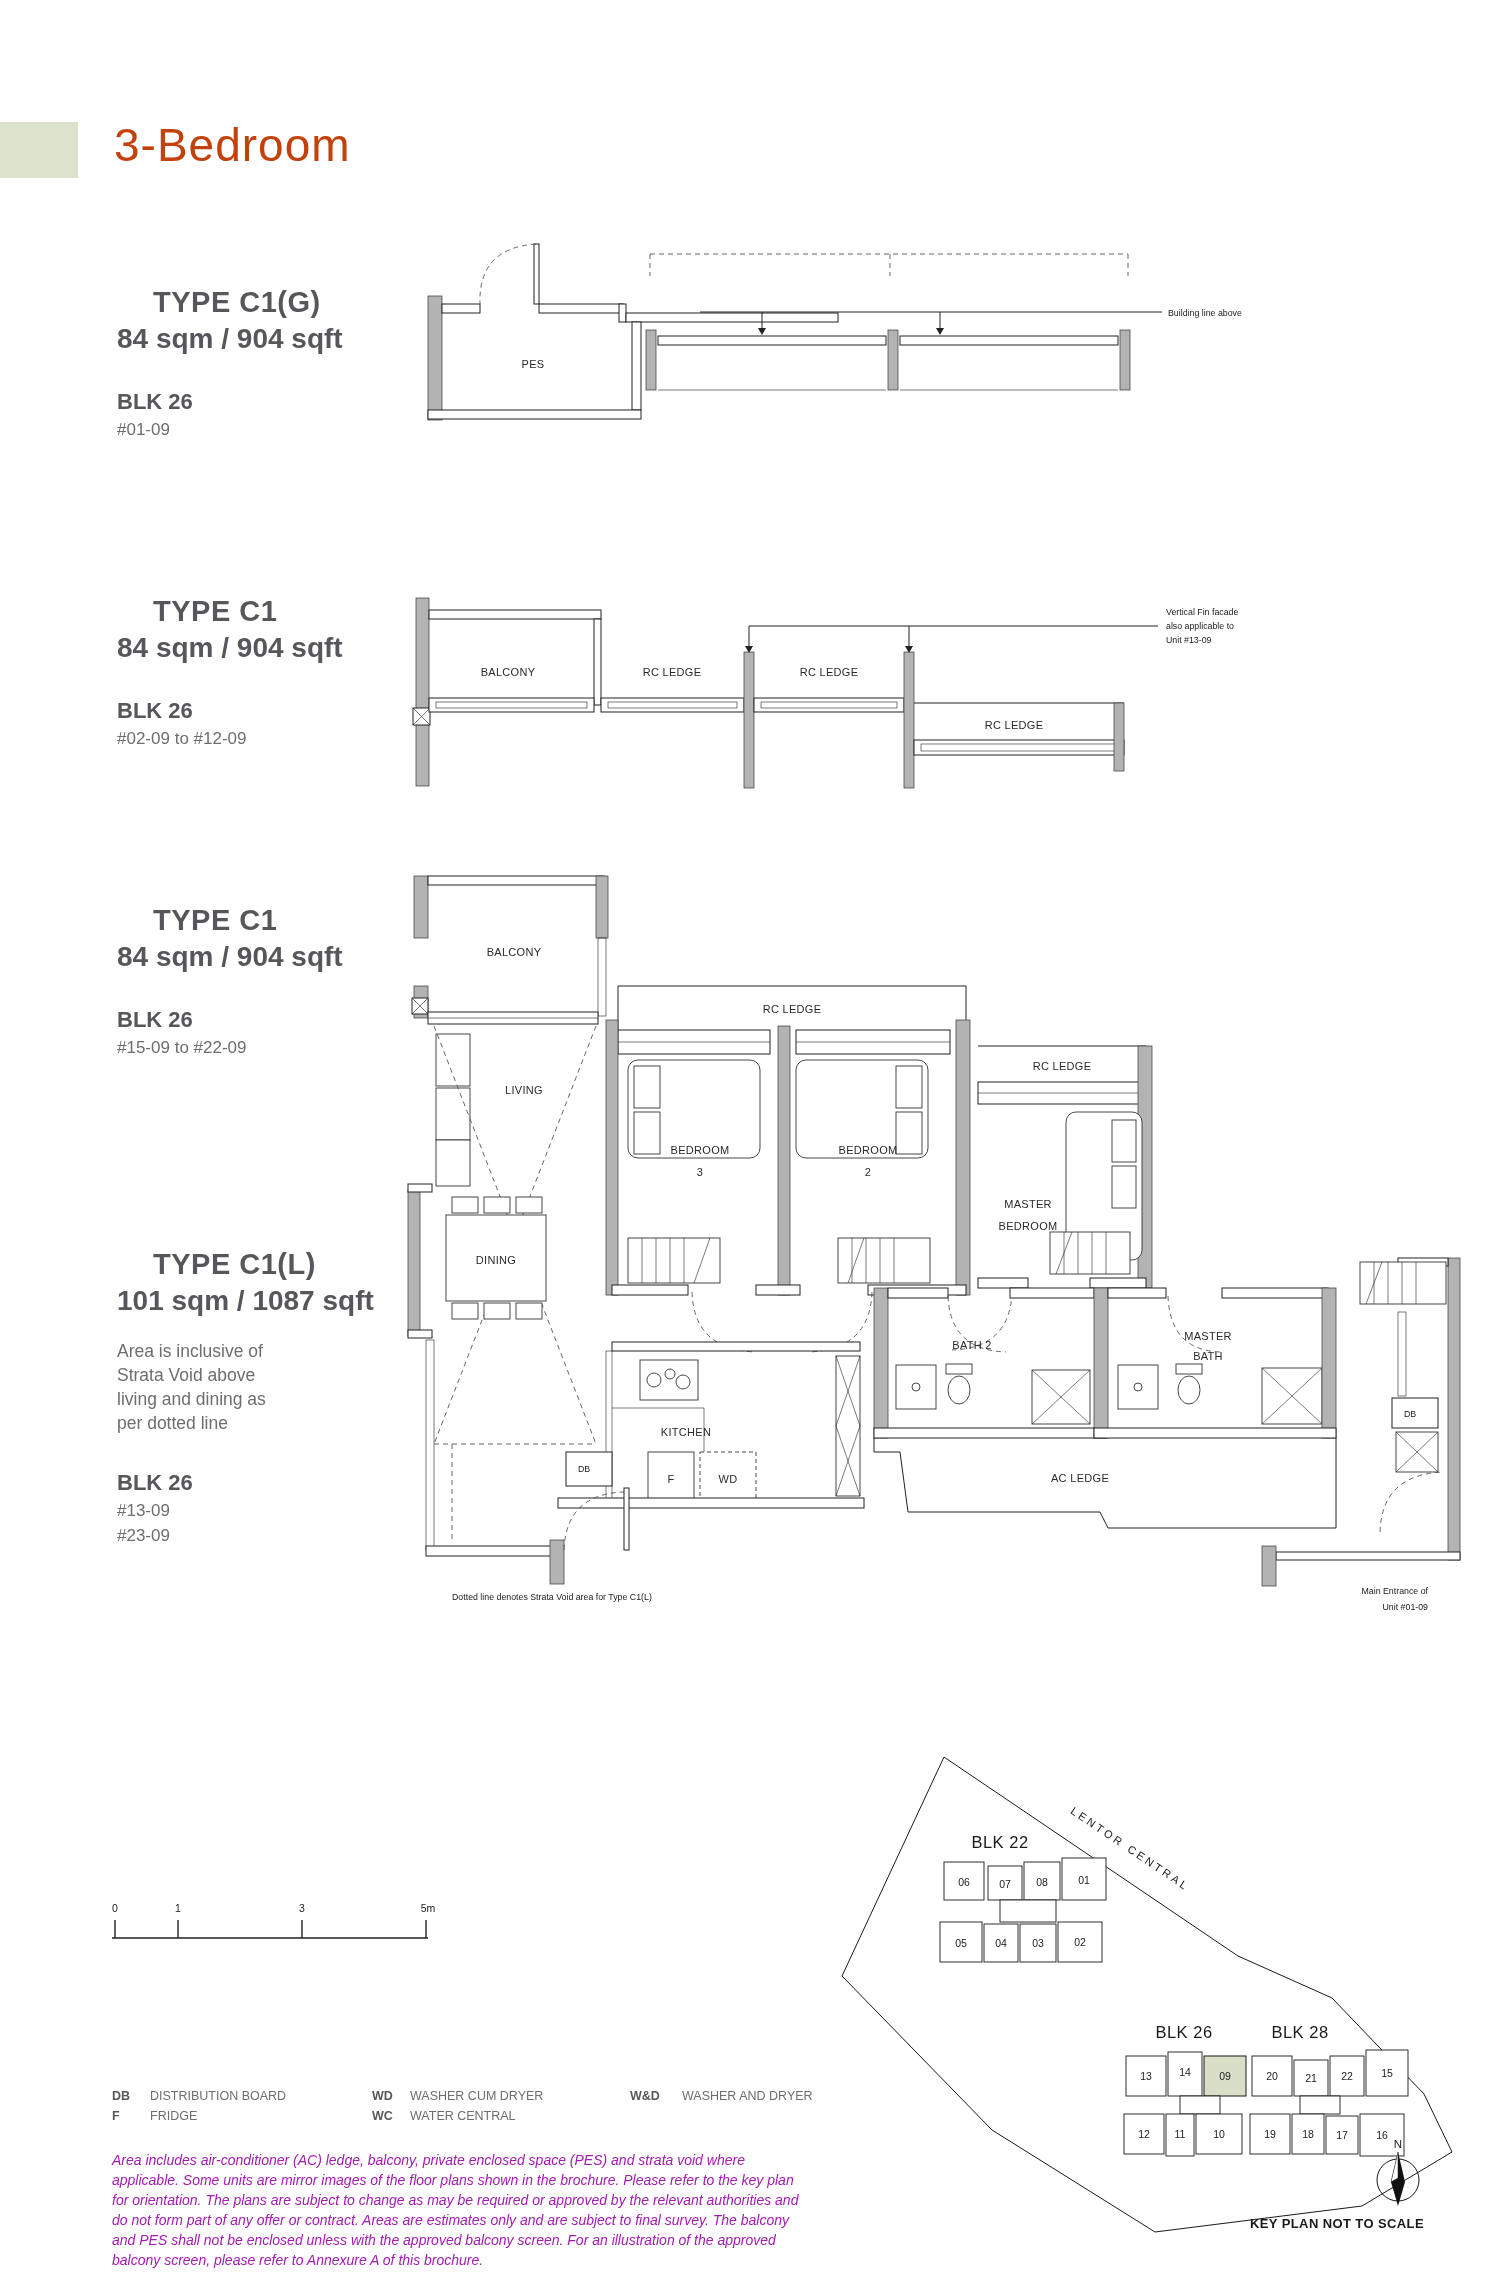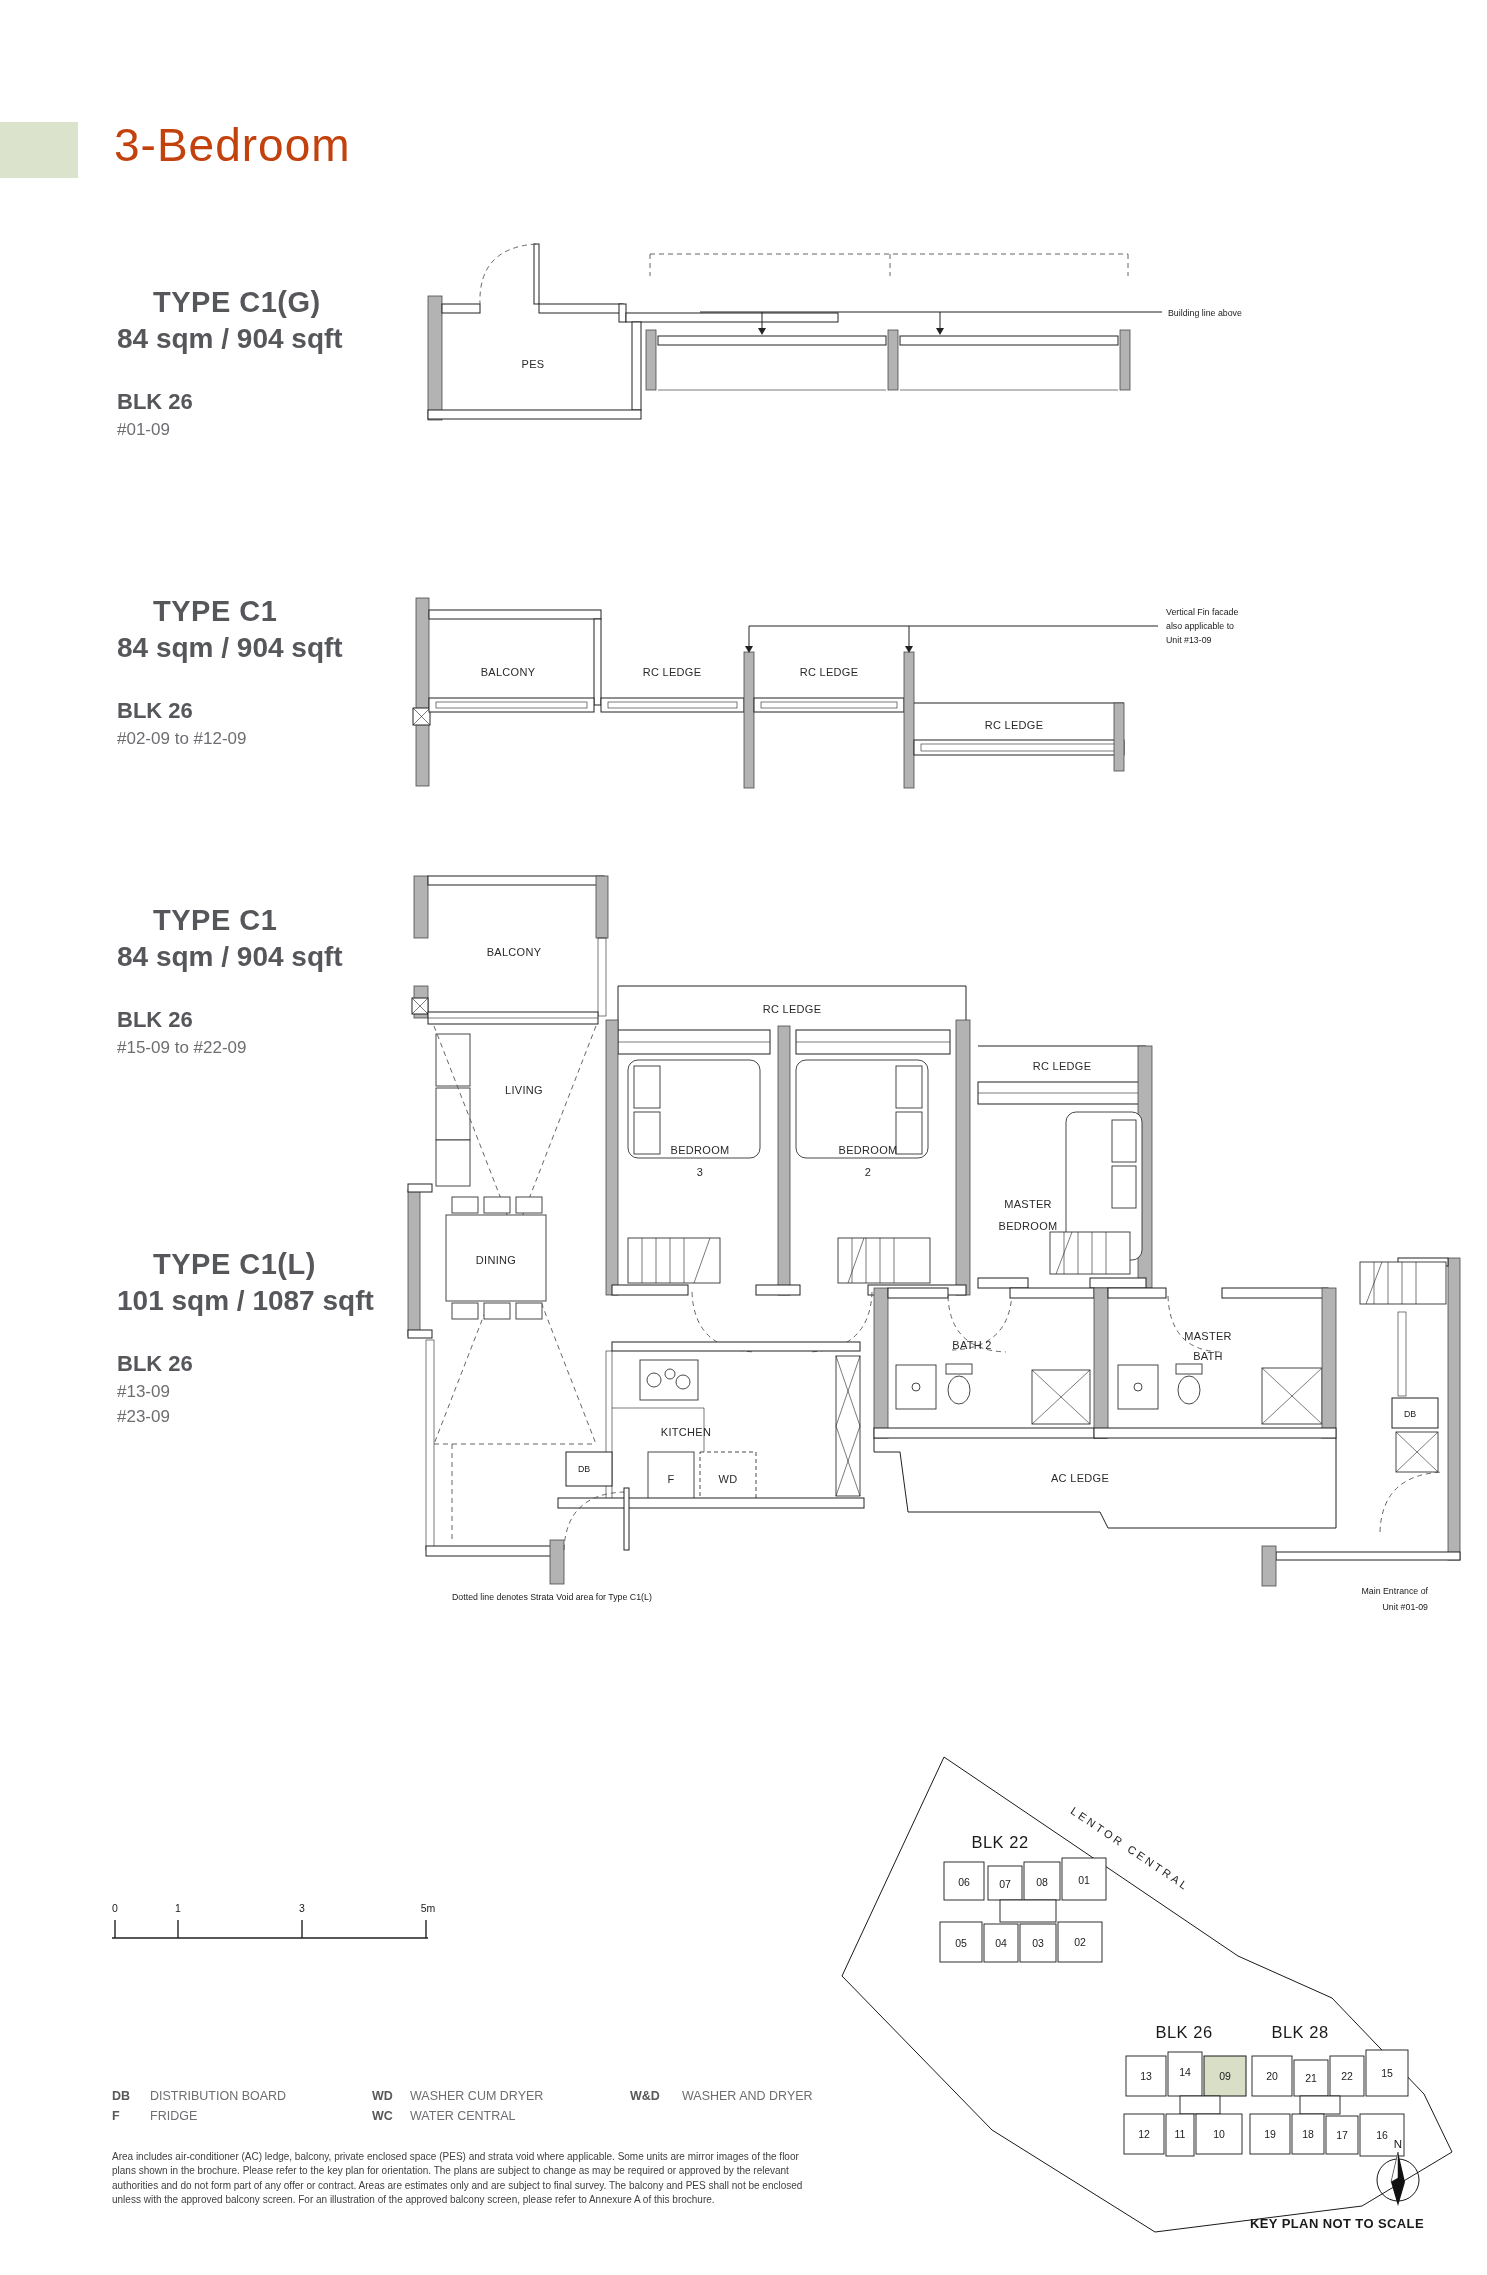--- a/index.html
+++ b/index.html
@@ -24,22 +24,22 @@
   .rlabel{font-size:11px;fill:#2a2a2a;letter-spacing:.3px;text-anchor:middle;}
   .slabel{font-size:8.8px;fill:#1a1a1a;}
   .num{font-size:10.5px;fill:#1a1a1a;text-anchor:middle;}
   .blklabel{font-size:16.5px;fill:#1a1a1a;text-anchor:middle;letter-spacing:.5px;}
   .kb{fill:#fff;stroke:#1a1a1a;stroke-width:.9;}
   .legend{position:absolute;top:2086px;font-size:12.5px;color:#6d6e71;line-height:20px;}
   .legend .key{color:#58595b;font-weight:700;display:inline-block;}
   .lg-c1{left:112px;} .lg-c2{left:372px;} .lg-c3{left:630px;}
   .lg-row .key{width:38px;}
   .lg-c3 .key{width:52px;}
-  .disclaimer{position:absolute;left:112px;top:2150px;width:700px;font-size:10px;
-        line-height:1.43;color:#404040;}
+  .disclaimer{position:absolute;left:112px;top:2150px;width:700px;font-size:14px;
+        line-height:1.43;color:#a21caf;font-style:italic;}
 </style>
 </head>
 <body>
 
 <div class="page">
 
   <div class="accent" style="background:#dce3cd;"></div>
   <div class="page-title">3-Bedroom</div>
 
   <div class="type-block" style="top:288px;">
@@ -59,20 +59,21 @@
   <div class="type-block" style="top:906px;">
     <div class="type-name">TYPE C1</div>
     <div class="type-area">84 sqm / 904 sqft</div>
     <div class="type-blk">BLK 26</div>
     <div class="type-unit">#15-09 to #22-09</div>
   </div>
 
   <div class="type-block" style="top:1250px;">
     <div class="type-name">TYPE C1(L)</div>
     <div class="type-area">101 sqm / 1087 sqft</div>
+    <div class="type-note">Area is inclusive of Strata Void above living and dining as per dotted line</div>
     <div class="type-blk">BLK 26</div>
     <div class="type-unit">#13-09</div>
     <div class="type-unit">#23-09</div>
   </div>
 
   <svg class="plans" width="1487" height="2275" viewBox="0 0 1487 2275">
 
     <g>
       <rect class="g" x="428" y="296" width="14" height="124"></rect>
       <rect class="w" x="442" y="304" width="38" height="9"></rect>

